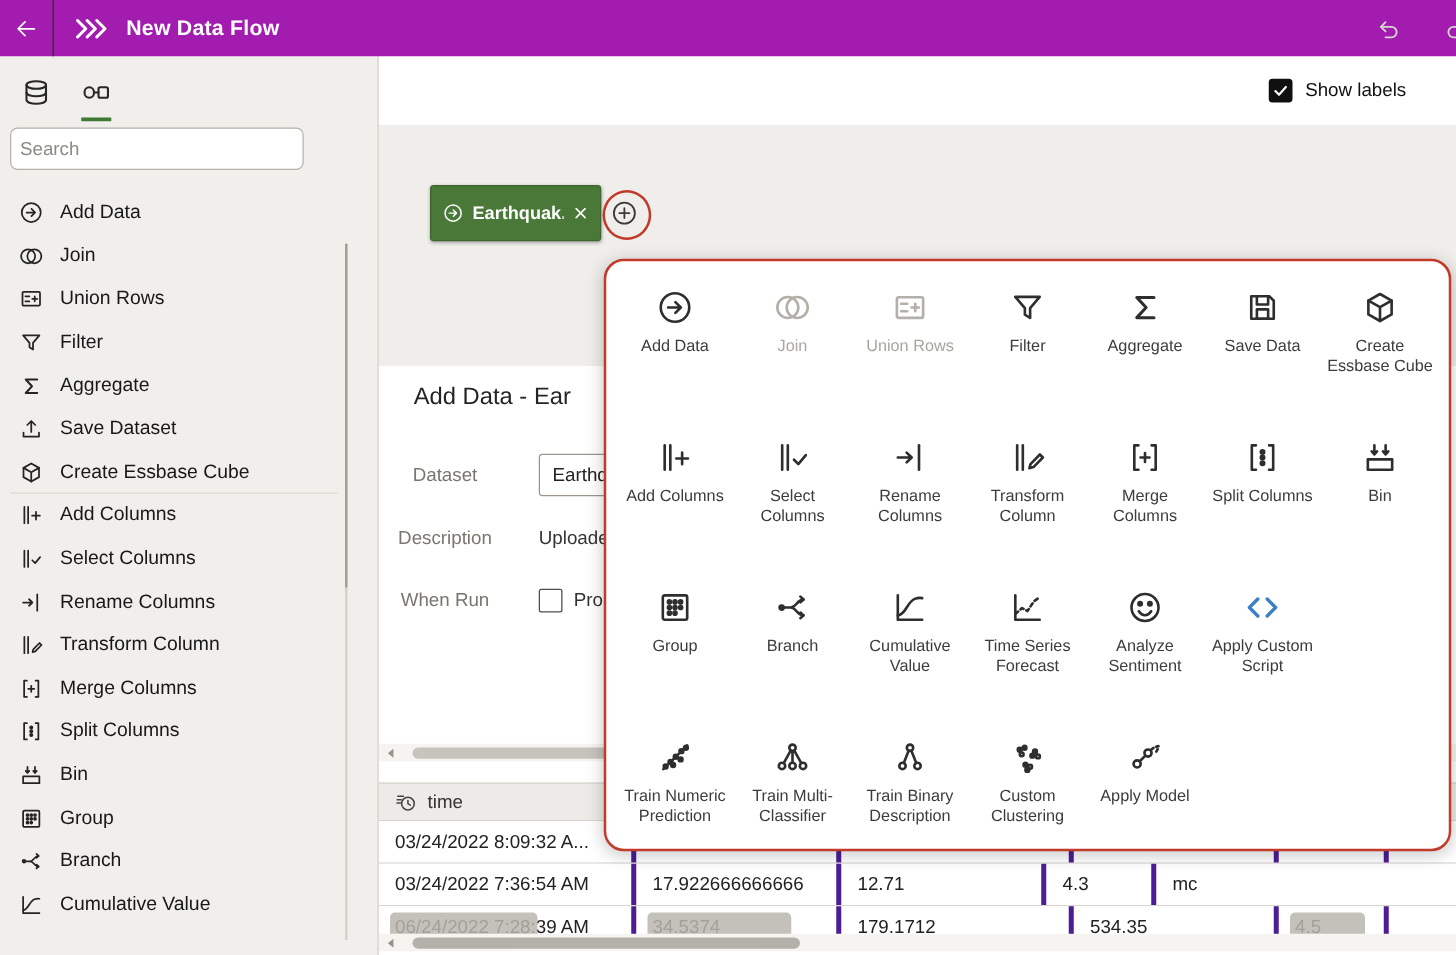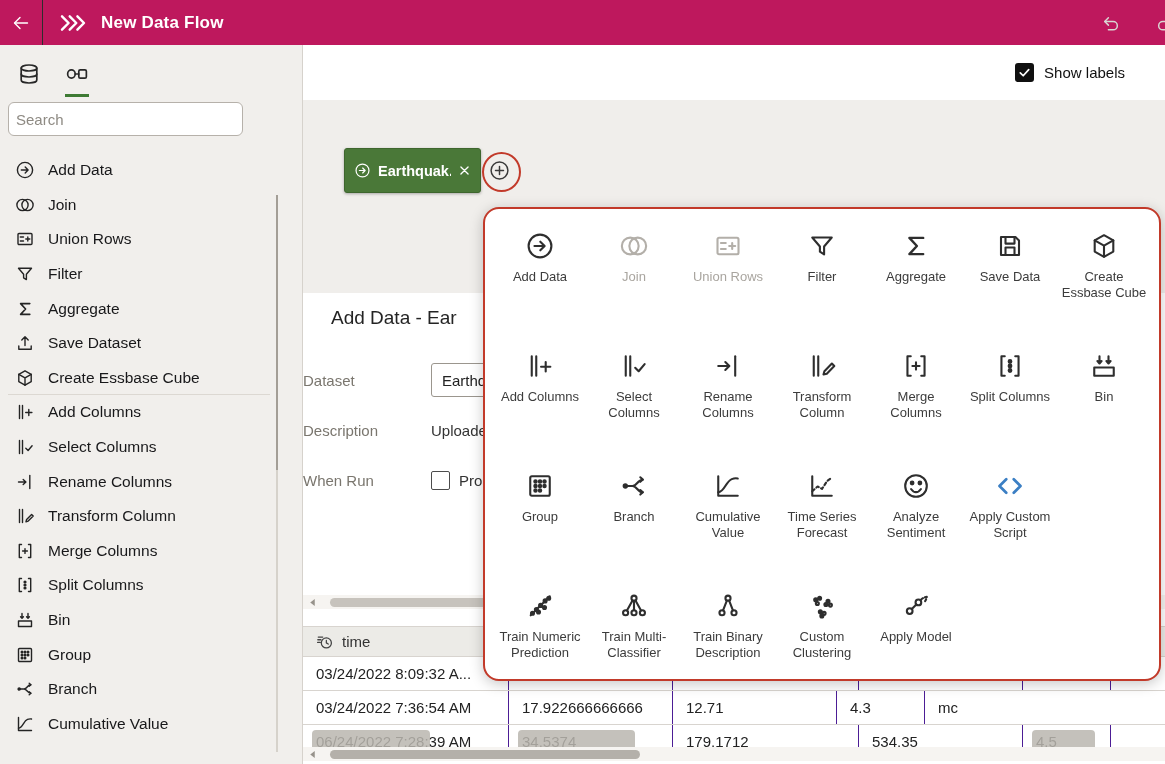--- a/index.html
+++ b/index.html
@@ -1,21 +1,21 @@
 <!DOCTYPE html>
 <html><head>
 <meta charset="utf-8">
 <style>
   html,body{margin:0;padding:0;background:#888}
   #app{position:relative;width:1165px;height:764px;background:#fff;overflow:hidden;
        font-family:"Liberation Sans",sans-serif;-webkit-font-smoothing:antialiased}
   svg{display:block}
 
   
-  .topbar{position:absolute;top:0;left:0;right:0;height:45px;background:#be185d;display:flex;align-items:center;color:#fff;z-index:80}
+  .topbar{position:absolute;top:0;left:0;right:0;height:45px;background:#a21caf;display:flex;align-items:center;color:#fff;z-index:80}
   .back-btn{width:42px;height:45px;display:flex;align-items:center;justify-content:center;border-right:1px solid #2d2d2d;cursor:pointer}
   .back-btn .ic{width:20px;height:20px;color:#fff}
   .logo{margin-left:15px;width:30px;height:22px;color:#fff}
   .tb-title{margin-left:13px;font-size:17px;font-weight:700;letter-spacing:.2px}
   .undo-btn{position:absolute;right:44px;top:12px;width:21px;height:21px;color:#d9d7d3;cursor:pointer}
   .redo-btn{position:absolute;right:-11px;top:12px;width:21px;height:21px;color:#d9d7d3;cursor:pointer}
 
   
   .sidebar{position:absolute;top:45px;left:0;width:302px;bottom:0;background:#f1efec;border-right:1px solid #d6d2cc;z-index:10}
   .tabs{display:flex;gap:24px;padding:17px 0 0 17px;height:52px;box-sizing:border-box}
@@ -45,35 +45,35 @@
         display:flex;align-items:center;gap:7px;padding:0 9px;box-sizing:border-box;color:#fff;cursor:pointer;box-shadow:0 1px 3px rgba(0,0,0,.3)}
   .node .ic{width:17px;height:17px;color:#fff;flex:none}
   .node-label{font-size:14.5px;font-weight:700;white-space:nowrap;overflow:hidden;flex:1}
   .node-close{width:13px;height:13px;color:#fff;cursor:pointer;flex:none}
   .plus-btn{position:absolute;left:186px;top:60px;width:21px;height:21px;color:#3a3a3a;cursor:pointer;background:transparent}
 
   .detail{position:absolute;top:248px;left:0;right:0;height:300px;background:#fff}
   .detail-title{position:absolute;left:28px;top:14px;font-size:19px;color:#242424}
   .form{position:absolute;left:0;top:70px}
   .form-row{display:flex;align-items:center;margin-bottom:16px;height:34px}
-  .form-label{width:106px;text-align:left;color:#7a766e;font-size:15px;margin-right:22px;flex:none}
+  .form-label{width:106px;text-align:center;color:#7a766e;font-size:15px;margin-right:22px;flex:none}
   .dataset-input{width:170px;height:32px;border:1px solid #9b968e;border-radius:3px;padding:0 10px;font-size:15px;color:#222;
         font-family:"Liberation Sans",sans-serif;outline:none}
   .plain-value{font-size:15px;color:#333}
   .small-cbox{width:17px;height:17px;border:1.5px solid #4c4c4c;border-radius:2px;background:#fff;margin-right:9px;cursor:pointer}
 
   .mid-scroll{position:absolute;top:550px;left:0;right:0;height:14px;background:#f6f4f1}
   .scroll-arrow{position:absolute;left:5px;top:3px;width:9px;height:9px;color:#97928b;cursor:pointer}
   .mid-thumb{position:absolute;left:27px;top:2.5px;width:170px;height:9px;background:#c7c3bd;border-radius:5px;cursor:pointer}
 
   .table{position:absolute;top:581px;left:0;right:0}
   .trow{display:flex;height:33px;border-bottom:1px solid #d8d4cf;background:#fff}
   .trow.thead{height:29px;background:#ecebe7;border-top:1px solid #d8d4cf}
   .tcell{display:flex;align-items:center;gap:8px;padding-left:13px;font-size:15px;color:#222;
-         border-right:1px solid #4c1d95;box-sizing:border-box;overflow:hidden;white-space:nowrap;position:relative}
+         border-right:4px solid #4c1d95;box-sizing:border-box;overflow:hidden;white-space:nowrap;position:relative}
   .thead .tcell{color:#333}
   .thead .ic{width:18px;height:18px;color:#444;flex:none}
   .c1{width:206px}.c2{width:164px}.c3{width:186px}.c4{width:164px}.c5{width:88px}.c6{flex:1;border-right:none}
   .tcell.redacted::after{content:"";position:absolute;left:9px;top:5px;bottom:5px;width:72%;max-width:118px;
          background:rgba(186,182,175,.85);border-radius:4px}
 
   .bottom-scroll{position:absolute;bottom:3px;left:0;right:0;height:14px;background:#f6f4f1}
   .bottom-thumb{position:absolute;left:27px;top:2.5px;width:310px;height:9px;background:#b4b0aa;border-radius:5px;cursor:pointer}
 
   

